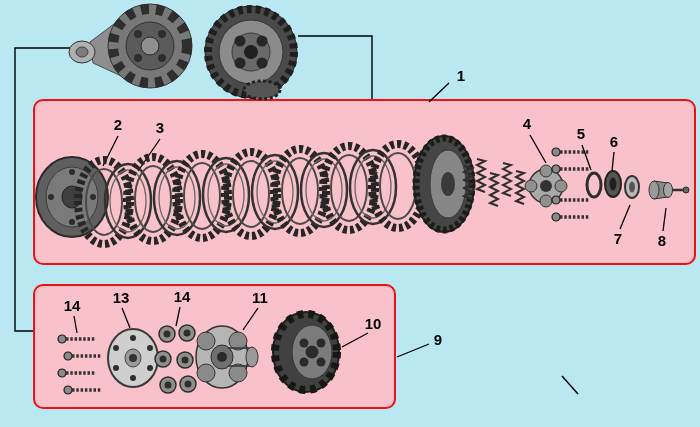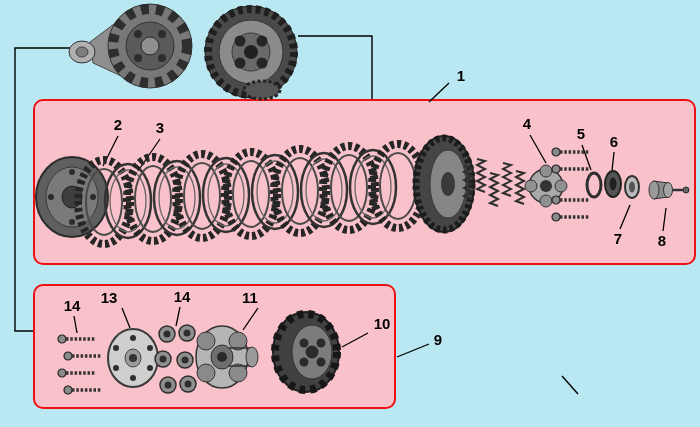--- a/index.html
+++ b/index.html
@@ -223,19 +223,19 @@
 
   <div class="callout" style="left:461px;top:75px">1</div>
   <div class="callout" style="left:118px;top:124px">2</div>
   <div class="callout" style="left:160px;top:127px">3</div>
   <div class="callout" style="left:527px;top:123px">4</div>
   <div class="callout" style="left:581px;top:133px">5</div>
   <div class="callout" style="left:614px;top:141px">6</div>
   <div class="callout" style="left:618px;top:238px">7</div>
   <div class="callout" style="left:662px;top:240px">8</div>
   <div class="callout" style="left:438px;top:339px">9</div>
-  <div class="callout" style="left:382px;top:323px">10</div>
-  <div class="callout" style="left:250px;top:297px">11</div>
+  <div class="callout" style="left:373px;top:323px">10</div>
+  <div class="callout" style="left:260px;top:297px">11</div>
   <div class="callout" style="left:182px;top:296px">14</div>
-  <div class="callout" style="left:109px;top:297px">13</div>
+  <div class="callout" style="left:121px;top:297px">13</div>
   <div class="callout" style="left:72px;top:305px">14</div>
 
 </div>
 
 </body></html>

